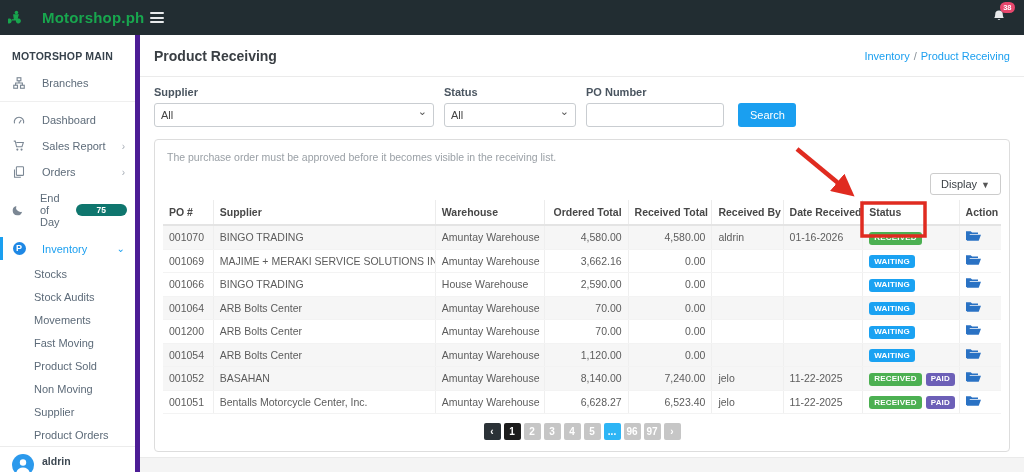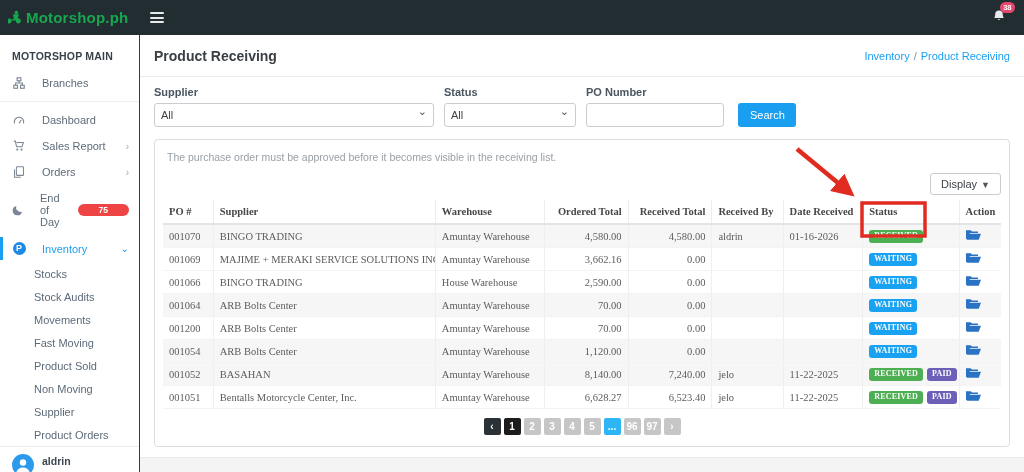--- a/index.html
+++ b/index.html
@@ -1,37 +1,37 @@
 <!DOCTYPE html>
 <html><head>
 <meta charset="utf-8">
 <style>
   * { box-sizing: border-box; margin: 0; padding: 0; }
   html, body { width: 1024px; height: 472px; overflow: hidden; }
   body { font-family: "Liberation Sans", sans-serif; background: #fff; position: relative; font-size: 11px; color: #555; }
 
   
   .topbar { position: absolute; top: 0; left: 0; width: 1024px; height: 35px; background: #222d32; display: flex; align-items: center; z-index: 5; }
-  .logo { width: 140px; padding-left: 8px; display: flex; align-items: center; gap: 3px; }
+  .logo { width: 140px; padding-left: 8px; display: flex; align-items: center; gap: 19px; }
   .logo-text { color: #18a64e; font-weight: bold; font-size: 15px; letter-spacing: .2px; }
   .hamburger { margin-left: 10px; cursor: pointer; display: inline-block; }
   .hamburger span { display: block; width: 14px; height: 2px; background: #e8eaec; margin: 2.5px 0; border-radius: 1px; }
   .bell-wrap { margin-left: auto; margin-right: 18px; position: relative; cursor: pointer; }
   .bell-badge { position: absolute; top: -7px; right: -9px; background: #e8476d; color: #fff; font-size: 7.5px; font-weight: bold; border-radius: 8px; padding: 1.5px 3.5px; line-height: 1; }
 
   
-  .sidebar { position: absolute; top: 35px; left: 0; width: 140px; bottom: 0; background: #fff; border-right: 1px solid #4c1d95; z-index: 4; }
+  .sidebar { position: absolute; top: 35px; left: 0; width: 140px; bottom: 0; background: #fff; border-right: 5px solid #4c1d95; z-index: 4; }
   .side-title { font-size: 10.5px; font-weight: bold; color: #37424c; padding: 15px 12px 8px; letter-spacing: .2px; }
   .side-item { display: flex; align-items: center; gap: 16px; padding: 7px 10px 7px 12px; color: #5d6b79; cursor: pointer; position: relative; }
   .side-item .icn { width: 14px; display: inline-flex; justify-content: center; }
   .side-item.active { color: #1a9ff0; }
   .side-item.active::before { content: ""; position: absolute; left: 0; top: 2px; bottom: 2px; width: 3px; background: #1a9ff0; }
   .chev { margin-left: auto; color: #a7aeb6; font-size: 10px; }
   .side-item.active .chev { color: #1a9ff0; }
-  .badge-orange { margin-left: auto; background: #ef4444; color: #fff; font-size: 8.5px; font-weight: bold; border-radius: 9px; padding: 2px 21px; line-height: 1; }
+  .badge-orange { margin-left: auto; background: #0f766e; color: #fff; font-size: 8.5px; font-weight: bold; border-radius: 9px; padding: 2px 21px; line-height: 1; }
   .divider { border-top: 1px solid #efefef; margin: 5px 0; }
   .sub-item { padding: 5.5px 10px 5.5px 34px; color: #5d6b79; cursor: pointer; }
   .sub-item.active { color: #1a9ff0; }
   .p-circle { display: inline-block; width: 13px; height: 13px; border-radius: 50%; background: #1e88e5; color: #fff; font-size: 9px; font-weight: bold; line-height: 13px; text-align: center; }
   .side-user { position: absolute; left: 0; right: 0; bottom: -22px; border-top: 1px solid #ececec; background: #fff; padding: 7px 12px 14px; display: flex; gap: 8px; align-items: flex-start; }
   .user-name { font-weight: bold; color: #3d4852; font-size: 10.5px; padding-top: 1px; }
   .user-role { color: #a8aeb5; font-size: 9.5px; margin-top: 2px; }
 
   
   .content { position: absolute; top: 35px; left: 140px; right: 0; bottom: 0; background: #fff; }
@@ -51,21 +51,21 @@
   .w-status { width: 132px; }
   .w-po { width: 138px; margin-right: 4px; }
   .btn-search { height: 24px; border: none; border-radius: 3px; color: #fff; font-size: 11px; padding: 0 11px; cursor: pointer; font-family: "Liberation Sans", sans-serif; }
 
   .table-card { margin: 0 14px; border: 1px solid #ddd; border-radius: 4px; padding: 8px 8px 4px; background: #fff; }
   .notice { color: #9aa0a6; font-size: 10.5px; padding: 3px 4px 10px; }
   .display-row { display: flex; justify-content: flex-end; padding: 0 0 5px; }
   .btn-display { background: #fff; border: 1px solid #ccc; border-radius: 3px; font-size: 11px; color: #3a3f44; padding: 4px 10px; cursor: pointer; font-family: "Liberation Sans", sans-serif; }
   .btn-display .caret { font-size: 9px; color: #555; margin-left: 4px; }
 
-  table { width: 100%; border-collapse: collapse; font-size: 10.5px; table-layout: fixed; font-family: Liberation Serif, serif; }
+  table { width: 100%; border-collapse: collapse; font-size: 10.5px; table-layout: fixed; }
   th { text-align: left; font-weight: bold; color: #474747; padding: 6px 6px; border-bottom: 2px solid #e4e4e4; border-left: 1px solid #ececec; white-space: nowrap; overflow: hidden; }
   th:first-child { border-left: none; }
   td { padding: 4px 6px; border-left: 1px solid #efefef; border-bottom: 1px solid #f3f3f3; color: #5c5c5c; white-space: nowrap; overflow: hidden; height: 20px; }
   td:first-child { border-left: none; }
   tr.stripe td { background: #f6f6f6; }
   .num { text-align: right; }
   .status-badge { display: inline-block; color: #fff; font-size: 8px; font-weight: bold; border-radius: 3px; padding: 2.5px 5px; margin-right: 4px; line-height: 1; letter-spacing: .2px; }
   .folder-btn { background: none; border: none; cursor: pointer; padding: 0; line-height: 0; }
 
   .pagination { display: flex; justify-content: center; gap: 3px; padding: 9px 0 7px; }

